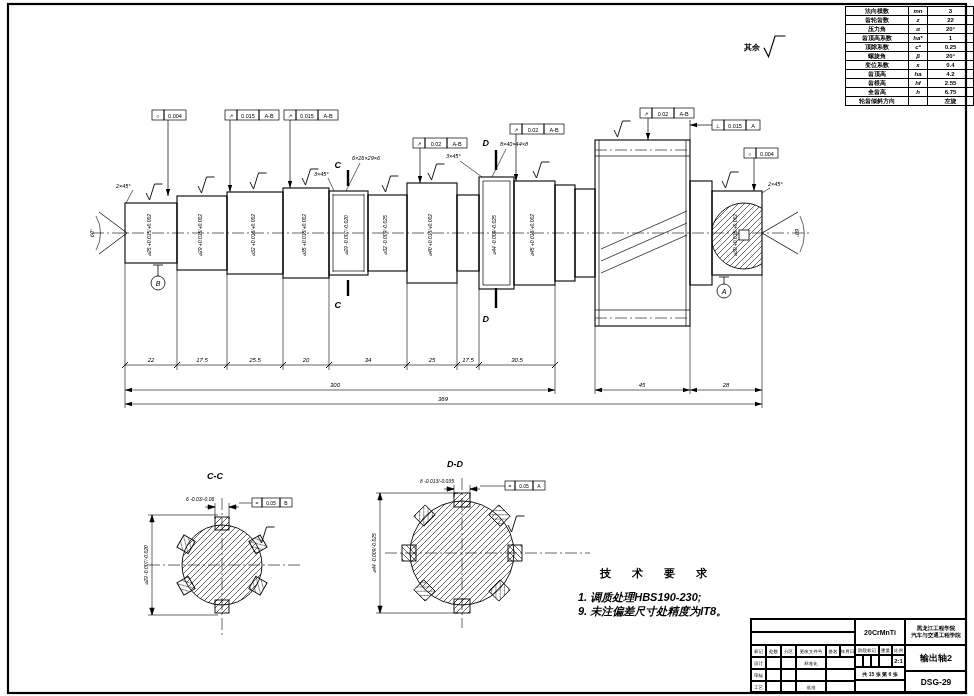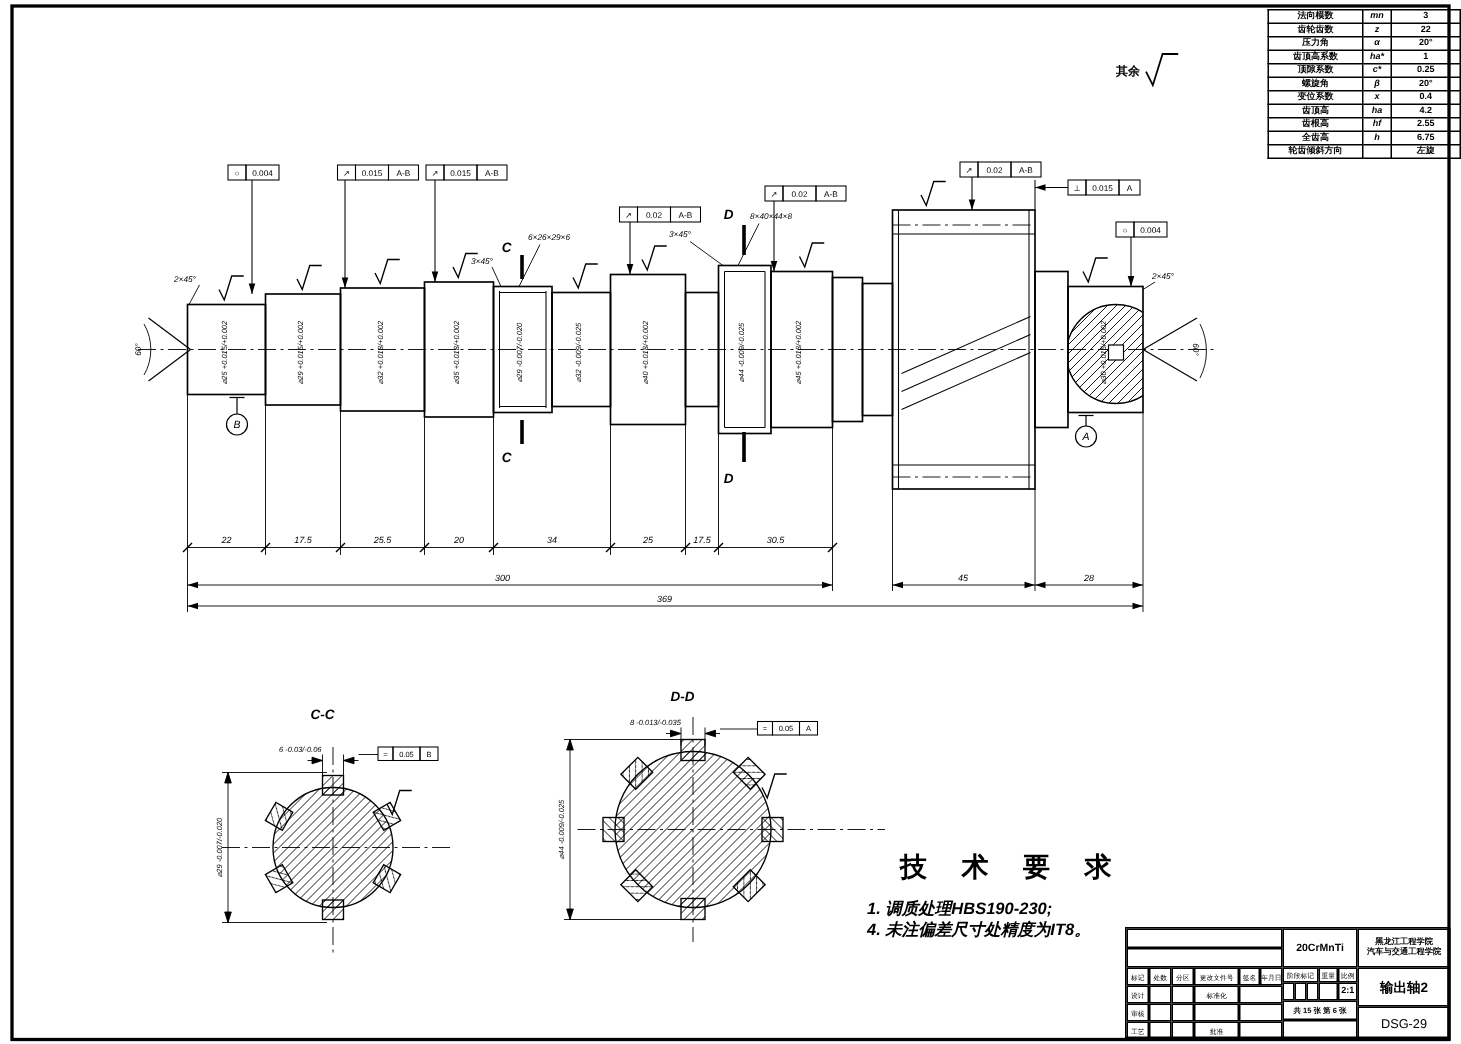--- a/index.html
+++ b/index.html
@@ -11,21 +11,21 @@
   
   .gear-table{position:absolute;left:845px;top:6px;width:121px;border-collapse:collapse;
               border:1.4px solid #000;table-layout:fixed;}
   .gear-table td{border:0.7px solid #000;font-size:6px;line-height:8px;height:8px;
                  padding:0 1px;text-align:center;font-weight:bold;overflow:hidden;white-space:nowrap;}
   .gear-table td.lbl{width:60px;}
   .gear-table td.sym{width:16px;font-style:italic;}
   .gear-table td.val{width:43px;}
   
   .tech{position:absolute;left:578px;top:566px;width:210px;}
-  .tech h3{margin:0 0 10px 22px;font-size:18px;font-weight:bold;letter-spacing:9px;white-space:nowrap;}
+  .tech h3{margin:0 0 10px 22px;font-size:11px;font-weight:bold;letter-spacing:9px;white-space:nowrap;}
   .tech div{font-size:11px;font-weight:bold;font-style:italic;line-height:13.5px;white-space:nowrap;}
   
   .tb{position:absolute;left:750px;top:618px;width:216px;height:74px;border:1.6px solid #000;
       box-sizing:border-box;}
   .tb .c{position:absolute;box-sizing:border-box;border:0.6px solid #000;
          display:flex;align-items:center;justify-content:center;text-align:center;
          font-size:4.5px;overflow:hidden;white-space:nowrap;}
 </style>
 </head>
 <body>
@@ -456,31 +456,31 @@
           <td class="lbl">轮齿倾斜方向</td>
           <td class="sym"></td>
           <td class="val">左旋</td>
         </tr>
 </tbody>
     </table>
 
 <div class="tech">
   <h3>技 术 要 求</h3>
   <div>1. 调质处理HBS190-230;</div>
-  <div>4. 未注偏差尺寸处精度为IT8。</div>
+  <div>9. 未注偏差尺寸处精度为IT8。</div>
 </div>
 
 <div class="tb">
 
   <div class="c" style="left:154px;top:0;width:62px;height:26px;flex-direction:column;font-weight:bold;font-size:5.5px;line-height:7px;">
     <span>黑龙江工程学院</span>
     <span>汽车与交通工程学院</span>
   </div>
   <div class="c" style="left:154px;top:26px;width:62px;height:26px;font-size:9px;font-weight:bold;">输出轴2</div>
-  <div class="c" style="left:154px;top:52px;width:62px;height:22px;font-size:8.5px;font-weight:normal;">DSG-29</div>
+  <div class="c" style="left:154px;top:52px;width:62px;height:22px;font-size:8.5px;font-weight:bold;">DSG-29</div>
 
   <div class="c" style="left:104px;top:0;width:50px;height:26px;font-size:7px;font-weight:bold;">20CrMnTi</div>
   <div class="c" style="left:104px;top:26px;width:24px;height:10px;">阶段标记</div>
   <div class="c" style="left:128px;top:26px;width:13px;height:10px;">重量</div>
   <div class="c" style="left:141px;top:26px;width:13px;height:10px;">比例</div>
   <div class="c" style="left:104px;top:36px;width:8px;height:12px;"></div>
   <div class="c" style="left:112px;top:36px;width:8px;height:12px;"></div>
   <div class="c" style="left:120px;top:36px;width:8px;height:12px;"></div>
   <div class="c" style="left:128px;top:36px;width:13px;height:12px;"></div>
   <div class="c" style="left:141px;top:36px;width:13px;height:12px;font-size:6px;font-weight:bold;">2:1</div>

